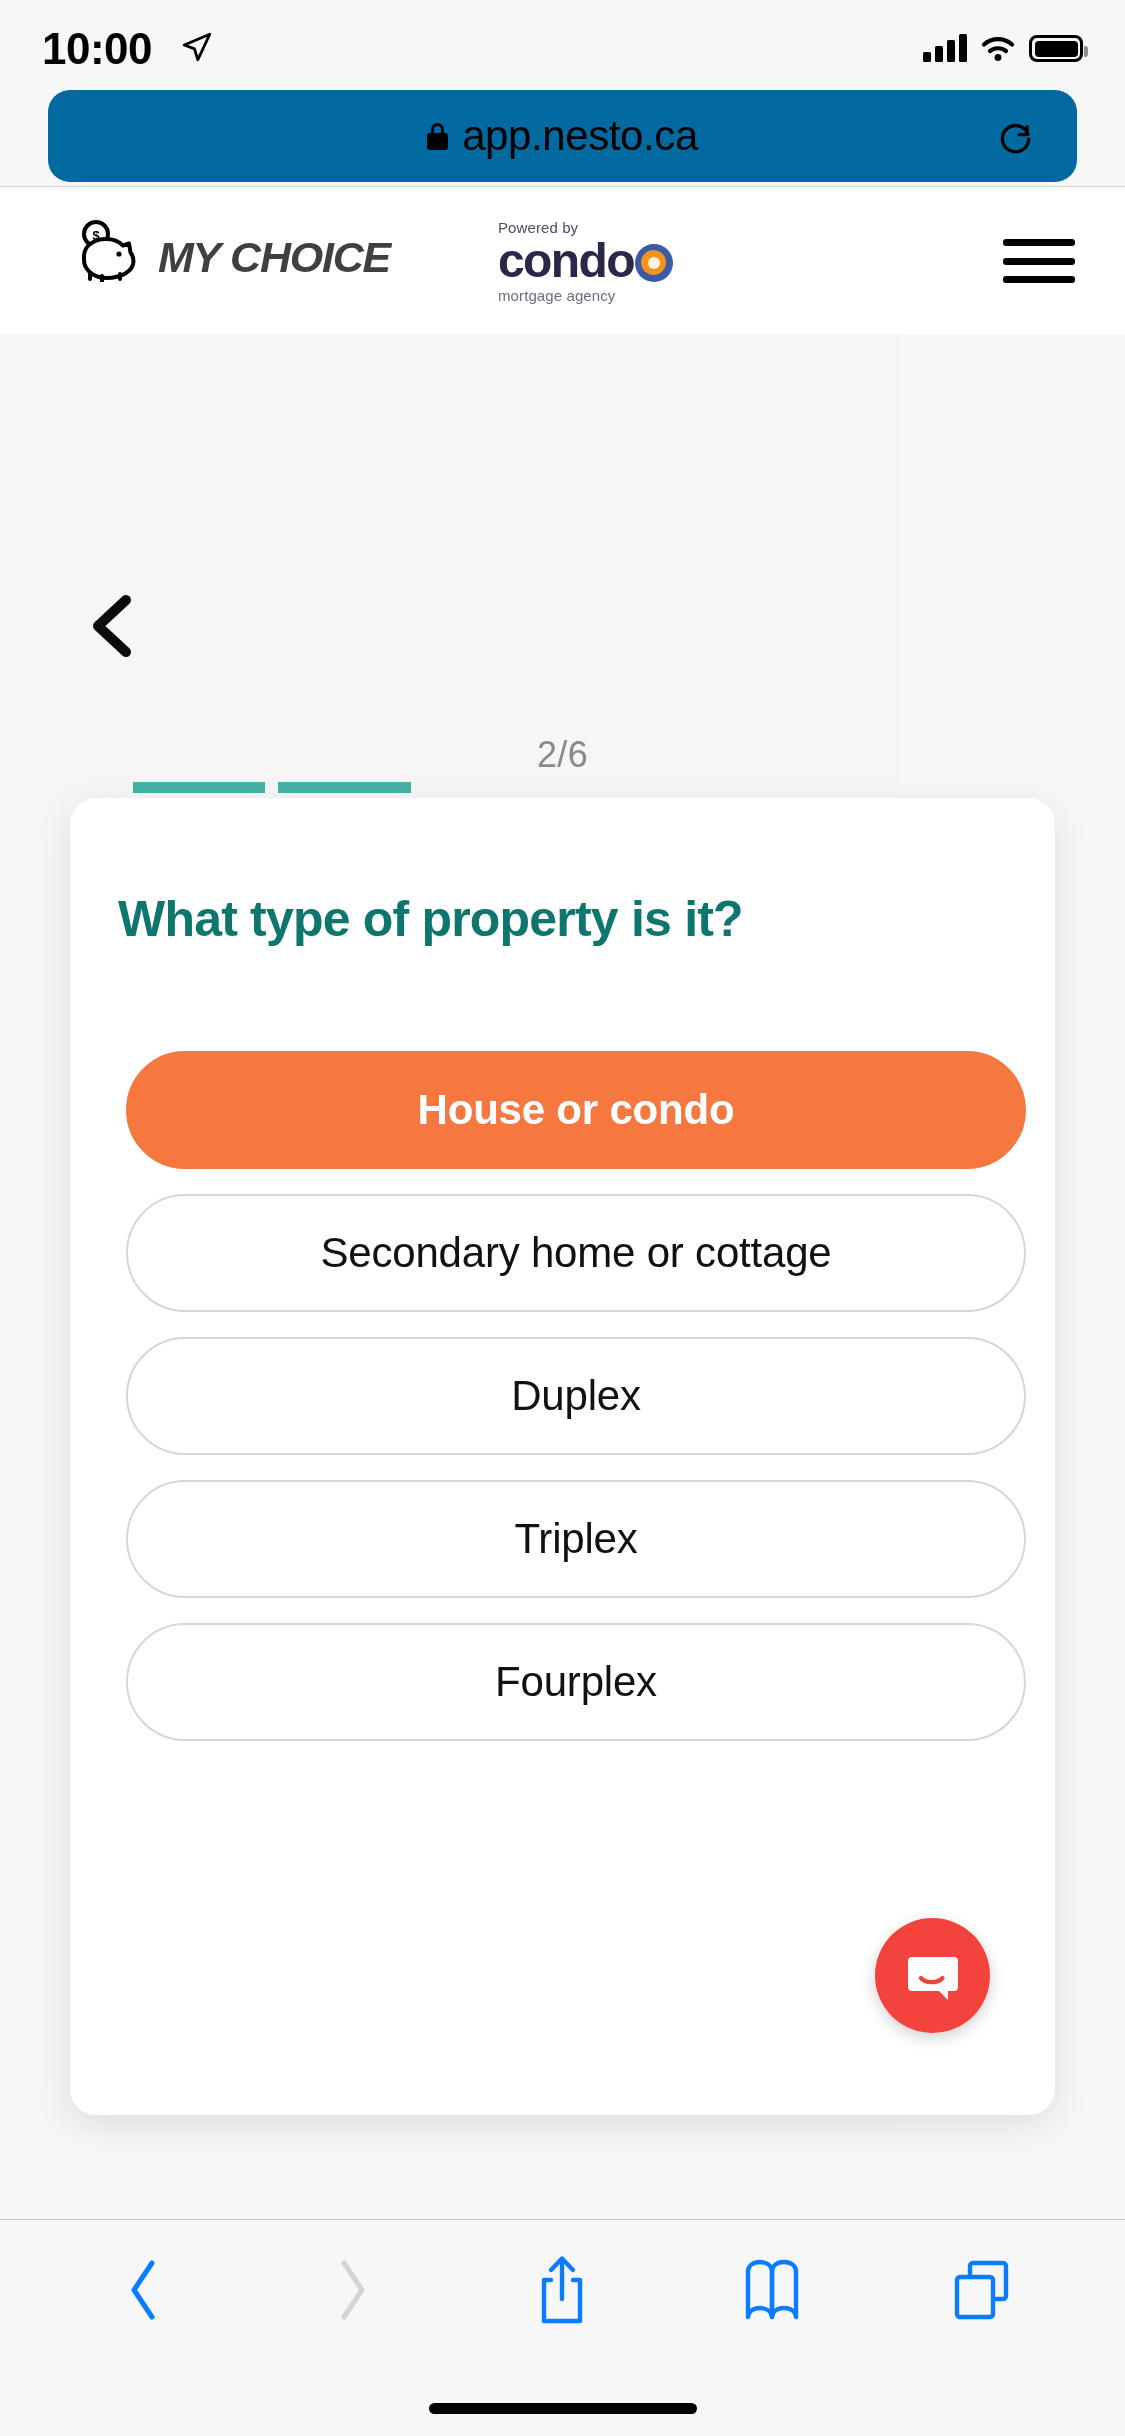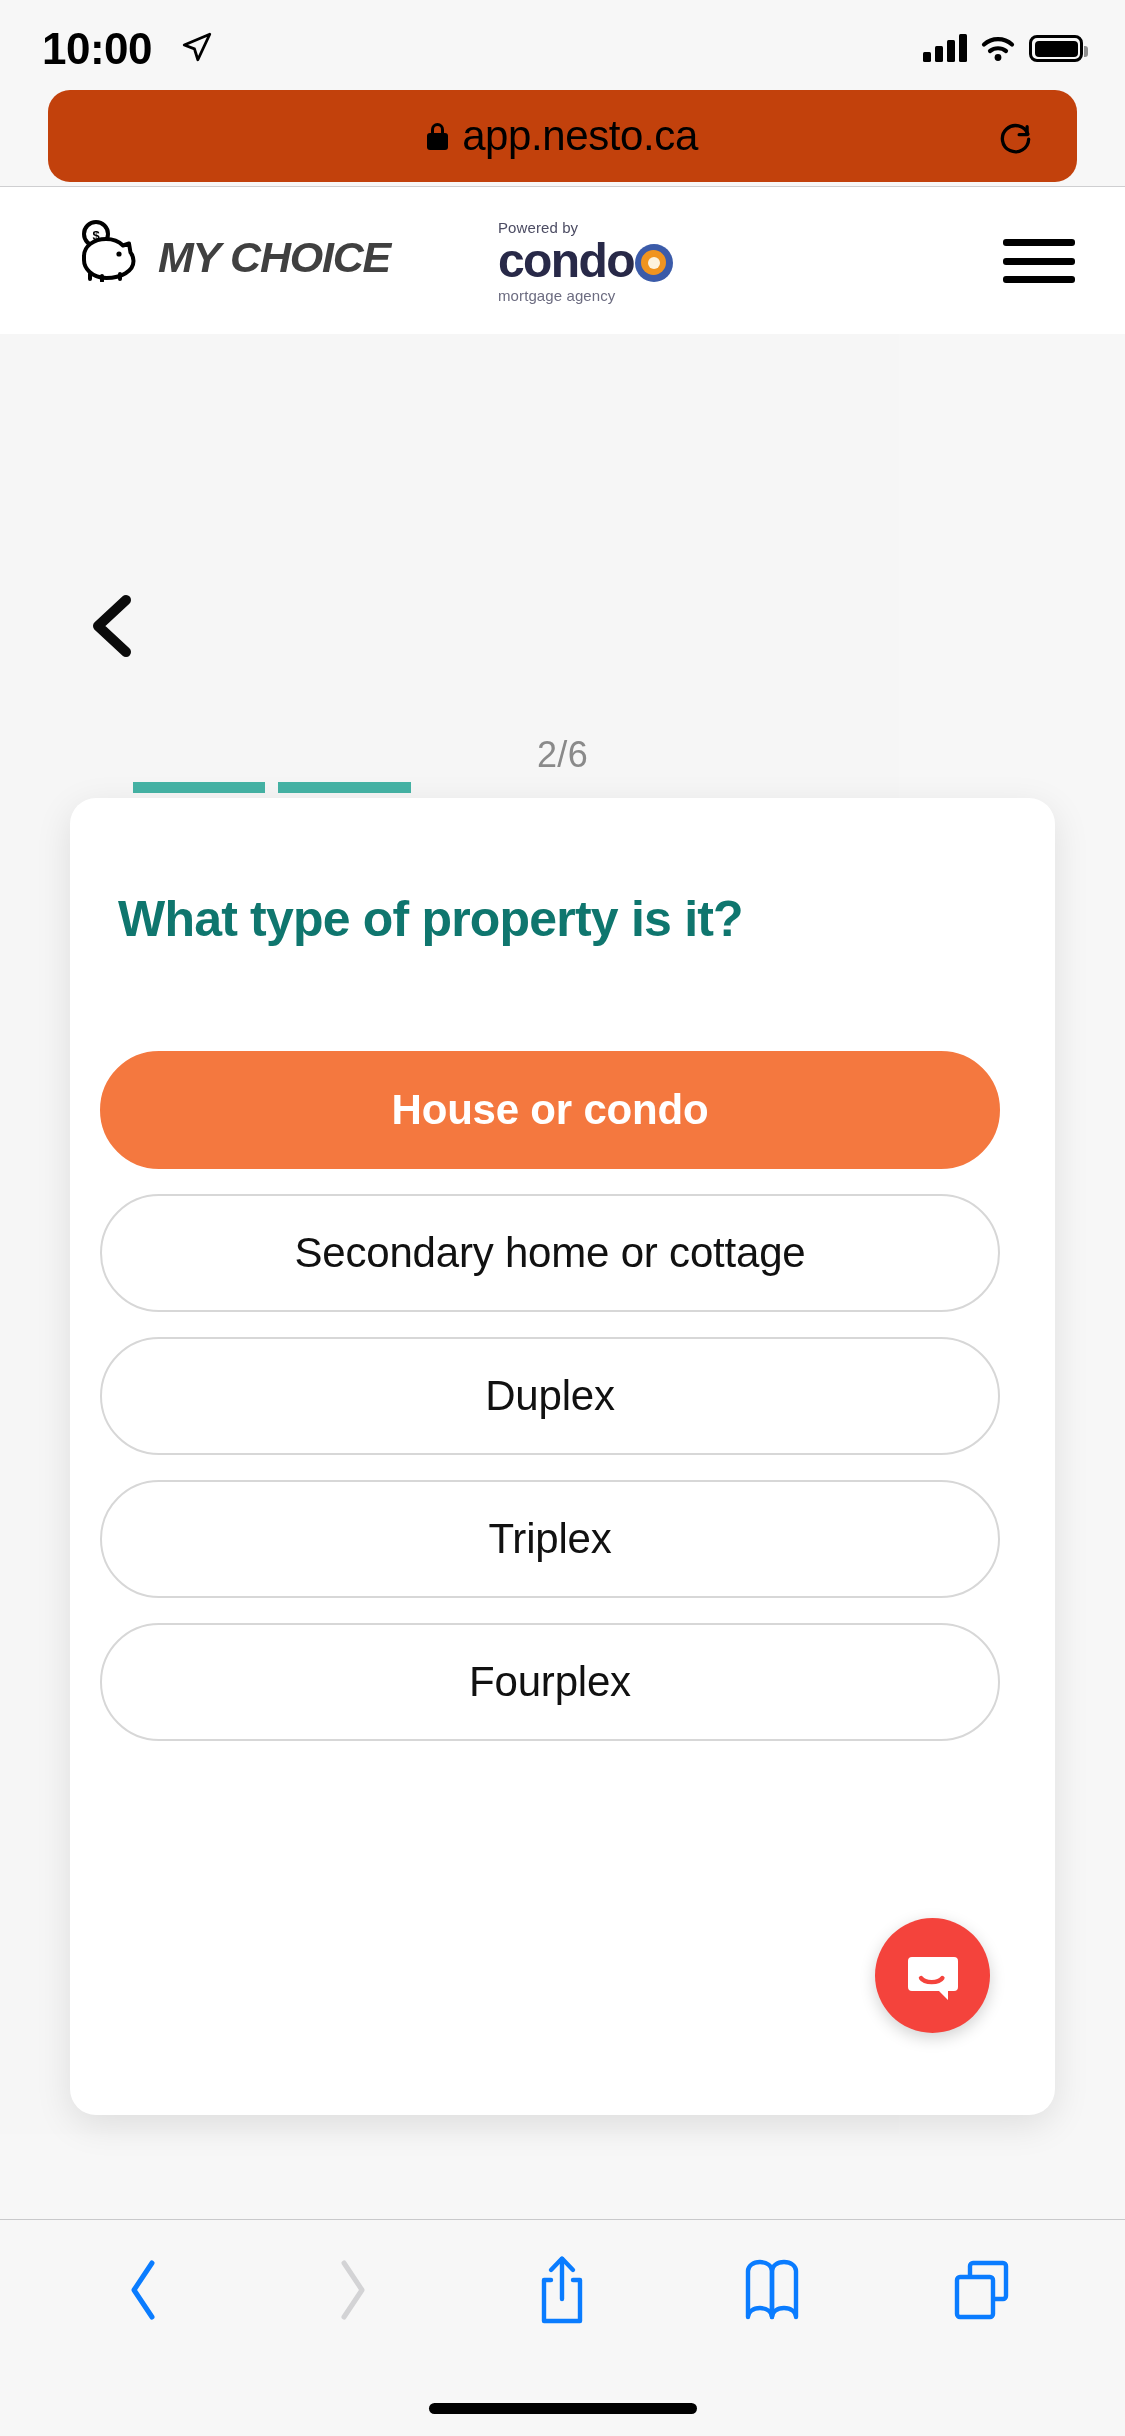--- a/index.html
+++ b/index.html
@@ -24,21 +24,21 @@
   .sig i:nth-child(1){height:10px;} .sig i:nth-child(2){height:16px;}
   .sig i:nth-child(3){height:22px;} .sig i:nth-child(4){height:28px;}
   .batt { width:54px; height:27px; border:3px solid #000; border-radius:8px; position:relative; padding:2.5px; }
   .batt::after { content:""; position:absolute; right:-8px; top:8px; width:4px; height:11px; background:#000; border-radius:0 3px 3px 0; opacity:.42; }
   .batt > span { display:block; width:100%; height:100%; background:#000; border-radius:4px; }
 
   
   .urlbar-wrap { position:absolute; top:90px; left:0; width:1125px; height:96px; }
   .urlbar {
     position:absolute; left:48px; top:0; width:1029px; height:92px;
-    background:#c2410c; border-radius:22px;
+    background:#0369a1; border-radius:22px;
     display:flex; align-items:center; justify-content:center;
   }
   .url-center { display:flex; align-items:center; gap:14px; }
   .lock { width:21px; height:27px; position:relative; }
   .lock .body { position:absolute; bottom:0; left:0; width:21px; height:17px; background:#000; border-radius:3px; }
   .lock .shk { position:absolute; top:0; left:4px; width:13px; height:13px; border:3.5px solid #000; border-bottom:none; border-radius:7px 7px 0 0; }
   .url-text { font-size:42px; color:#000; letter-spacing:-0.4px; }
   .reload { position:absolute; right:42px; top:28px; width:38px; height:38px; }
   .browser-sep { position:absolute; top:186px; left:0; width:1125px; height:1px; background:#cfcfd1; }
 
@@ -74,21 +74,21 @@
   
   .card {
     position:absolute; left:70px; top:464px; width:985px; height:1317px;
     background:#fff; border-radius:26px;
     box-shadow:0 10px 36px rgba(0,0,0,0.10);
   }
   .card-title {
     position:absolute; left:48px; top:92px; width:840px;
     font-size:50px; line-height:1.19; font-weight:700; color:#0f766e; letter-spacing:-0.8px;
   }
-  .options { position:absolute; left:30px; top:253px; width:900px; display:flex; flex-direction:column; gap:25px; }
+  .options { position:absolute; left:56px; top:253px; width:900px; display:flex; flex-direction:column; gap:25px; }
   .opt {
     height:118px; border-radius:62px;
     display:flex; align-items:center; justify-content:center;
     font-size:42px; color:#111; letter-spacing:-0.2px;
     background:#fff; border:2px solid #d7d7d7; cursor:pointer;
   }
   .opt.selected {
     background:#f4783f; border-color:#f4783f; color:#fff; font-weight:700;
   }
 

